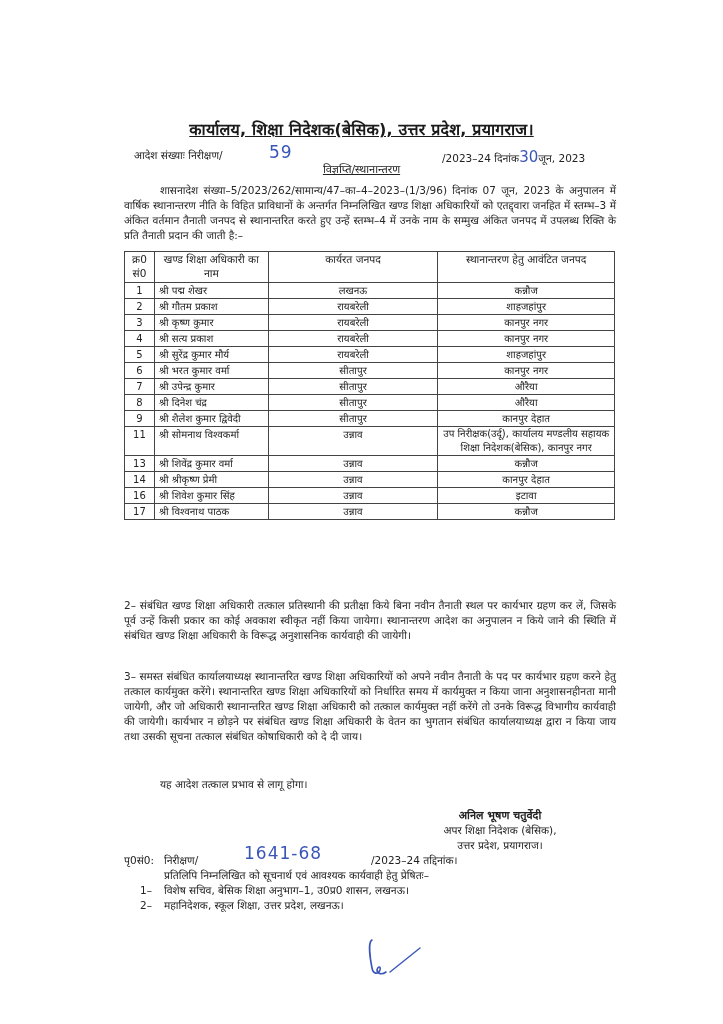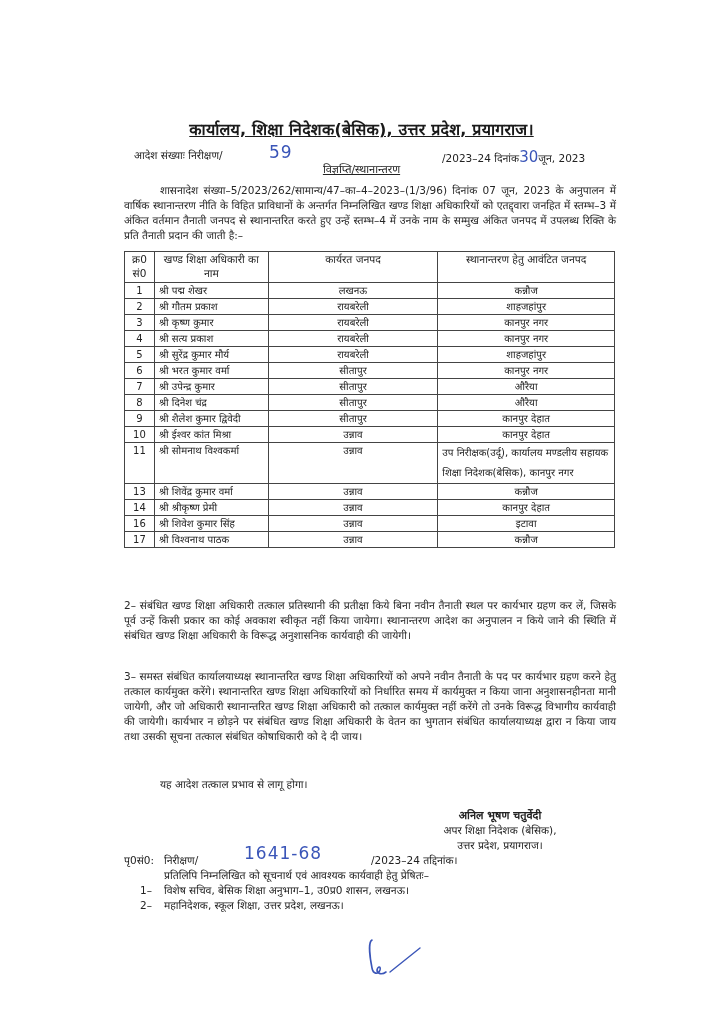--- a/index.html
+++ b/index.html
@@ -18,21 +18,21 @@
              text-decoration: underline; }
   .para { left: 124px; width: 492px; font-size: 10.5px; line-height: 15px; text-align: justify;
           color: #262626; }
   .p1 { top: 183px; text-indent: 36px; }
   table.transfer { position: absolute; left: 124px; top: 251px; width: 491px; border-collapse: collapse;
                    font-size: 10px; color: #222; }
   table.transfer th, table.transfer td { border: 1px solid #444; padding: 0 4px; height: 15px; line-height: 15px; }
   table.transfer th { font-weight: normal; font-size: 10.5px; line-height: 14px; vertical-align: top; margin-top: 33px; }
   table.transfer td.c { text-align: center; }
   table.transfer td.l { text-align: left; }
-  table.transfer td.wrap { line-height: 20px; }
+  table.transfer td.wrap { line-height: 14px; text-align: center; }
   .p2 { top: 598px; }
   .p3 { top: 669px; }
   .p4 { top: 777px; left: 160px; width: 300px; font-size: 10.5px; }
   .sig { top: 808px; left: 385px; width: 230px; text-align: center; font-size: 10.5px; line-height: 15px; }
   .sig .name { font-weight: bold; font-size: 11px; }
   .endorse { top: 853px; left: 124px; width: 500px; font-size: 10.5px; line-height: 15px; }
   .endorse .row { position: relative; height: 15px; }
   .endorse .hw2 { position: absolute; left: 120px; top: -7px; font-size: 17px; color: #3a55b8; letter-spacing: 1px; }
   .signature { top: 930px; left: 360px; width: 70px; height: 50px; }
 </style>
@@ -115,26 +115,20 @@
         <td class="c">सीतापुर</td>
         <td class="c">औरैया</td>
       </tr>
       <tr>
         <td class="c">9</td>
         <td class="l">श्री शैलेश कुमार द्विवेदी</td>
         <td class="c">सीतापुर</td>
         <td class="c">कानपुर देहात</td>
       </tr>
       <tr>
-        <td class="c">10</td>
-        <td class="l">श्री ईश्वर कांत मिश्रा</td>
-        <td class="c">उन्नाव</td>
-        <td class="c">कानपुर देहात</td>
-      </tr>
-      <tr>
         <td class="c" style="vertical-align: top;">11</td>
         <td class="l" style="vertical-align: top;">श्री सोमनाथ विश्वकर्मा</td>
         <td class="c" style="vertical-align: top;">उन्नाव</td>
         <td class="wrap">उप निरीक्षक(उर्दू), कार्यालय मण्डलीय सहायक शिक्षा निदेशक(बेसिक), कानपुर नगर</td>
       </tr>
       <tr>
         <td class="c">13</td>
         <td class="l">श्री शिवेंद्र कुमार वर्मा</td>
         <td class="c">उन्नाव</td>
         <td class="c">कन्नौज</td>

